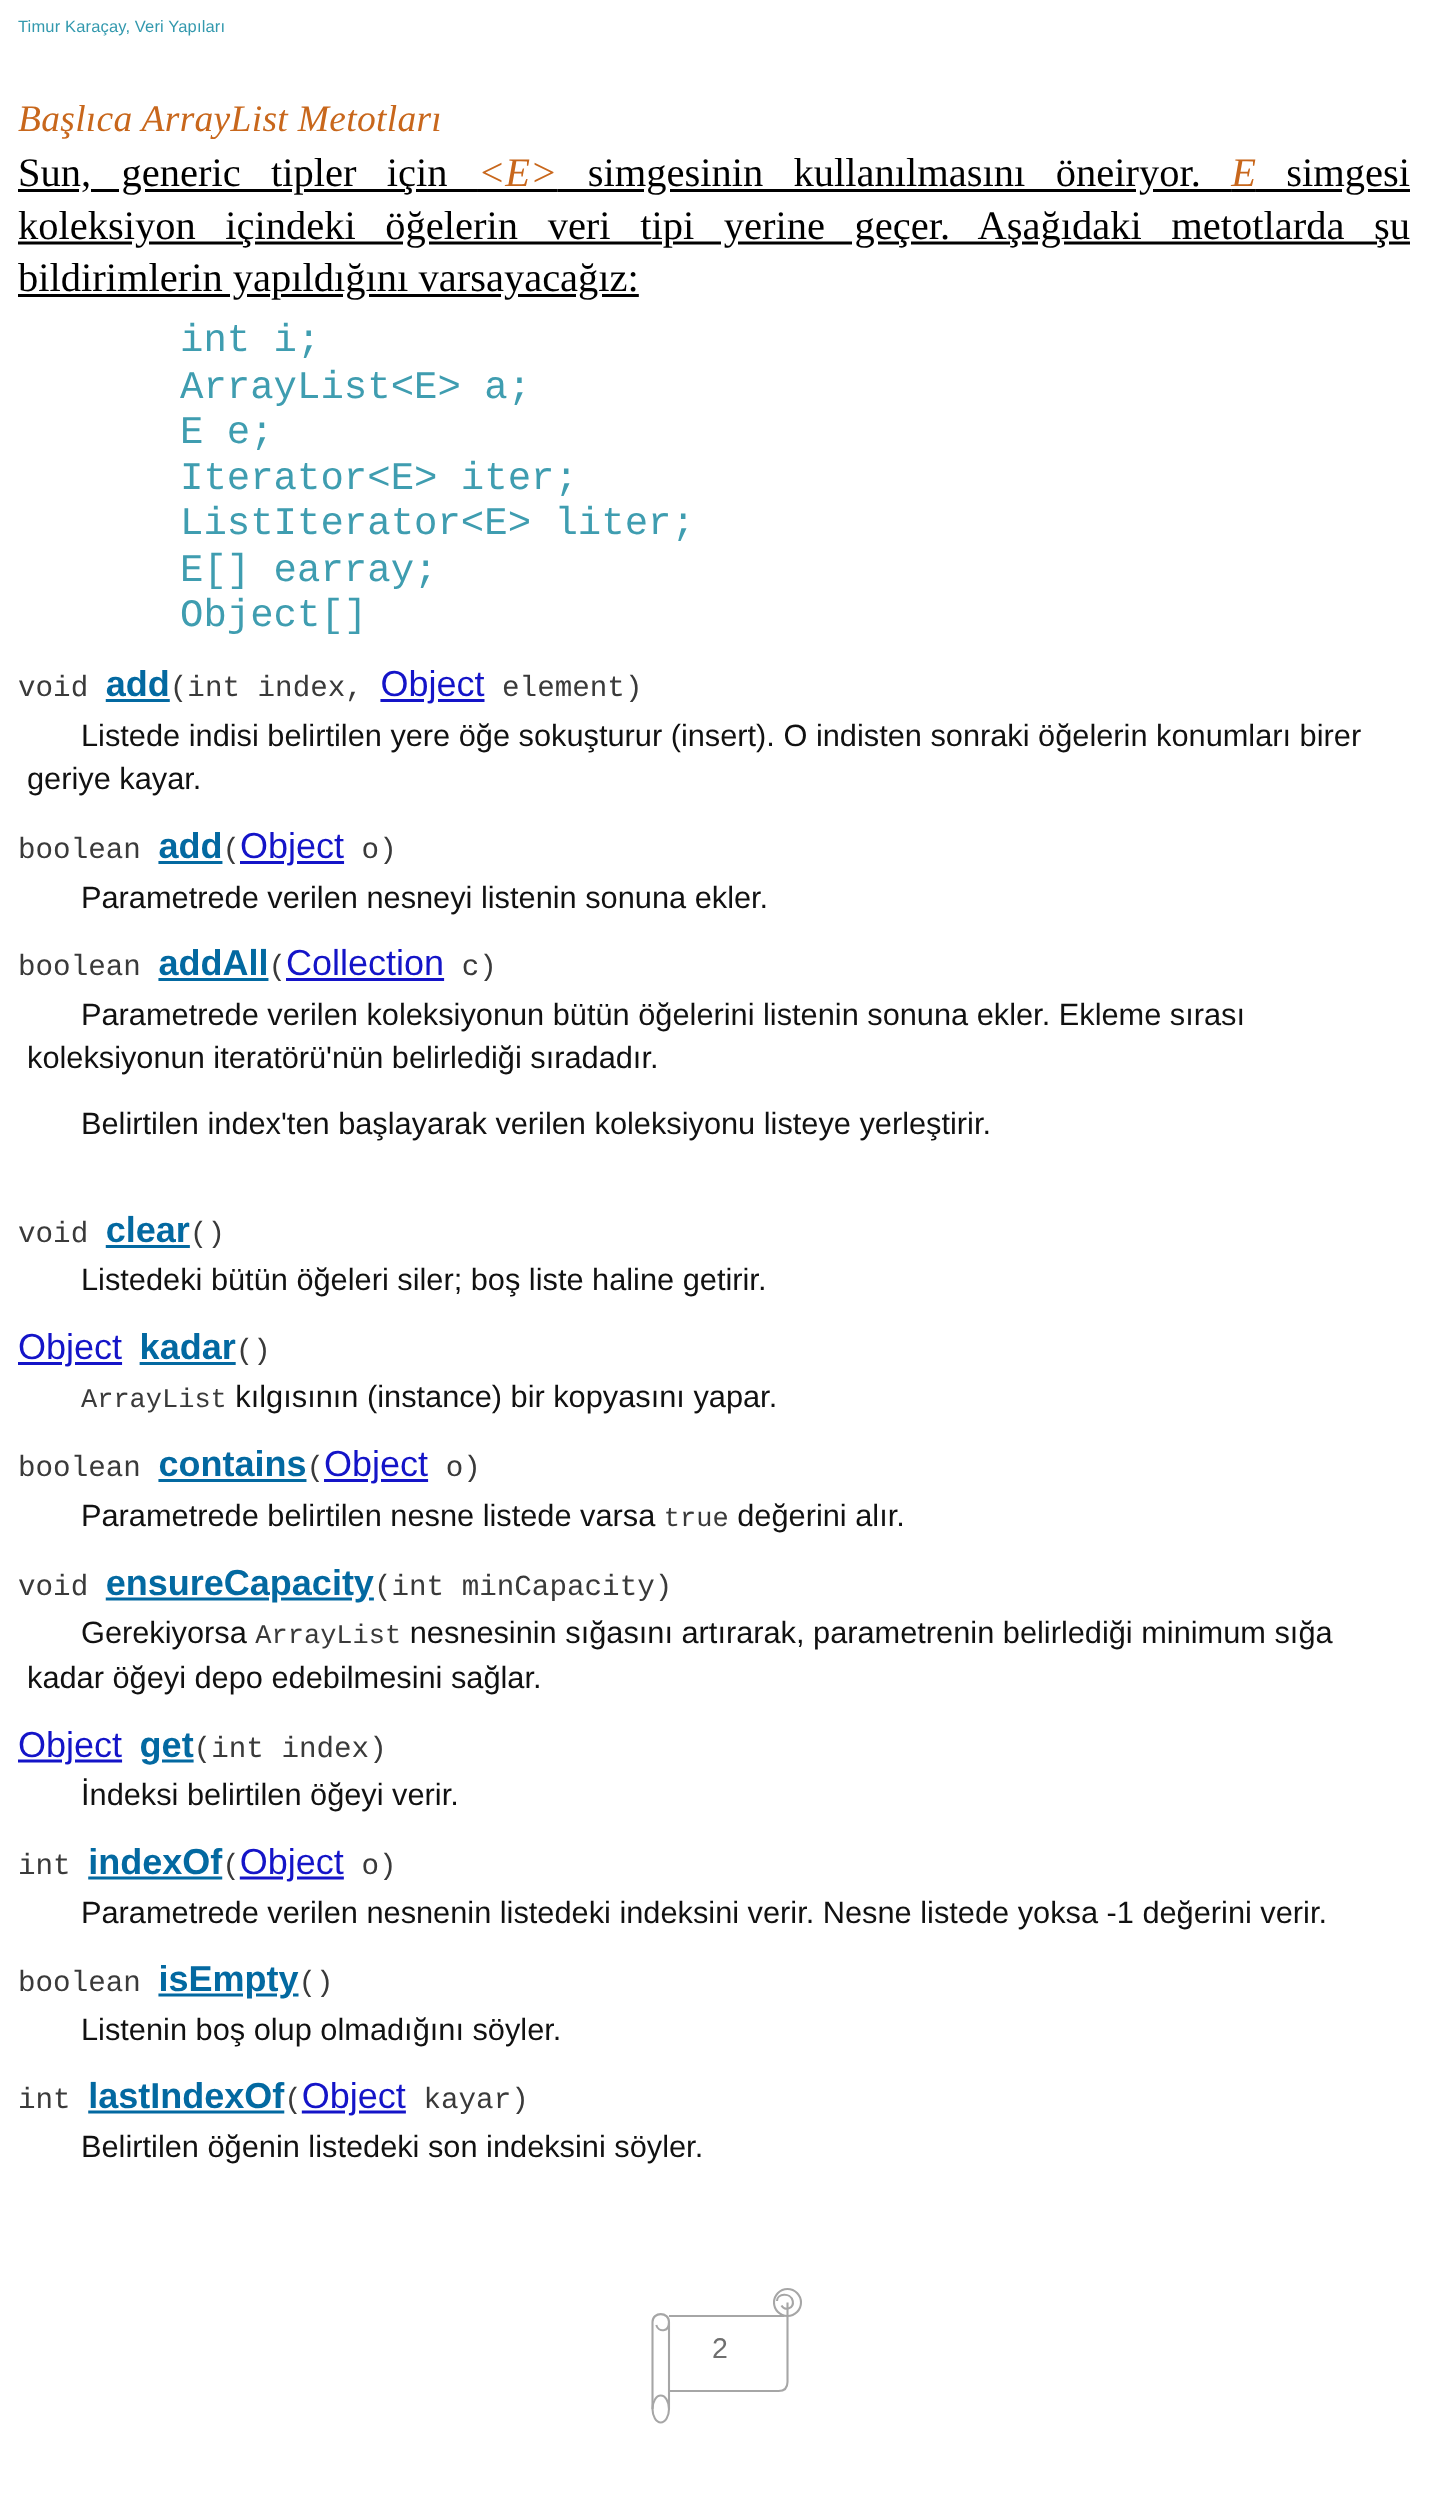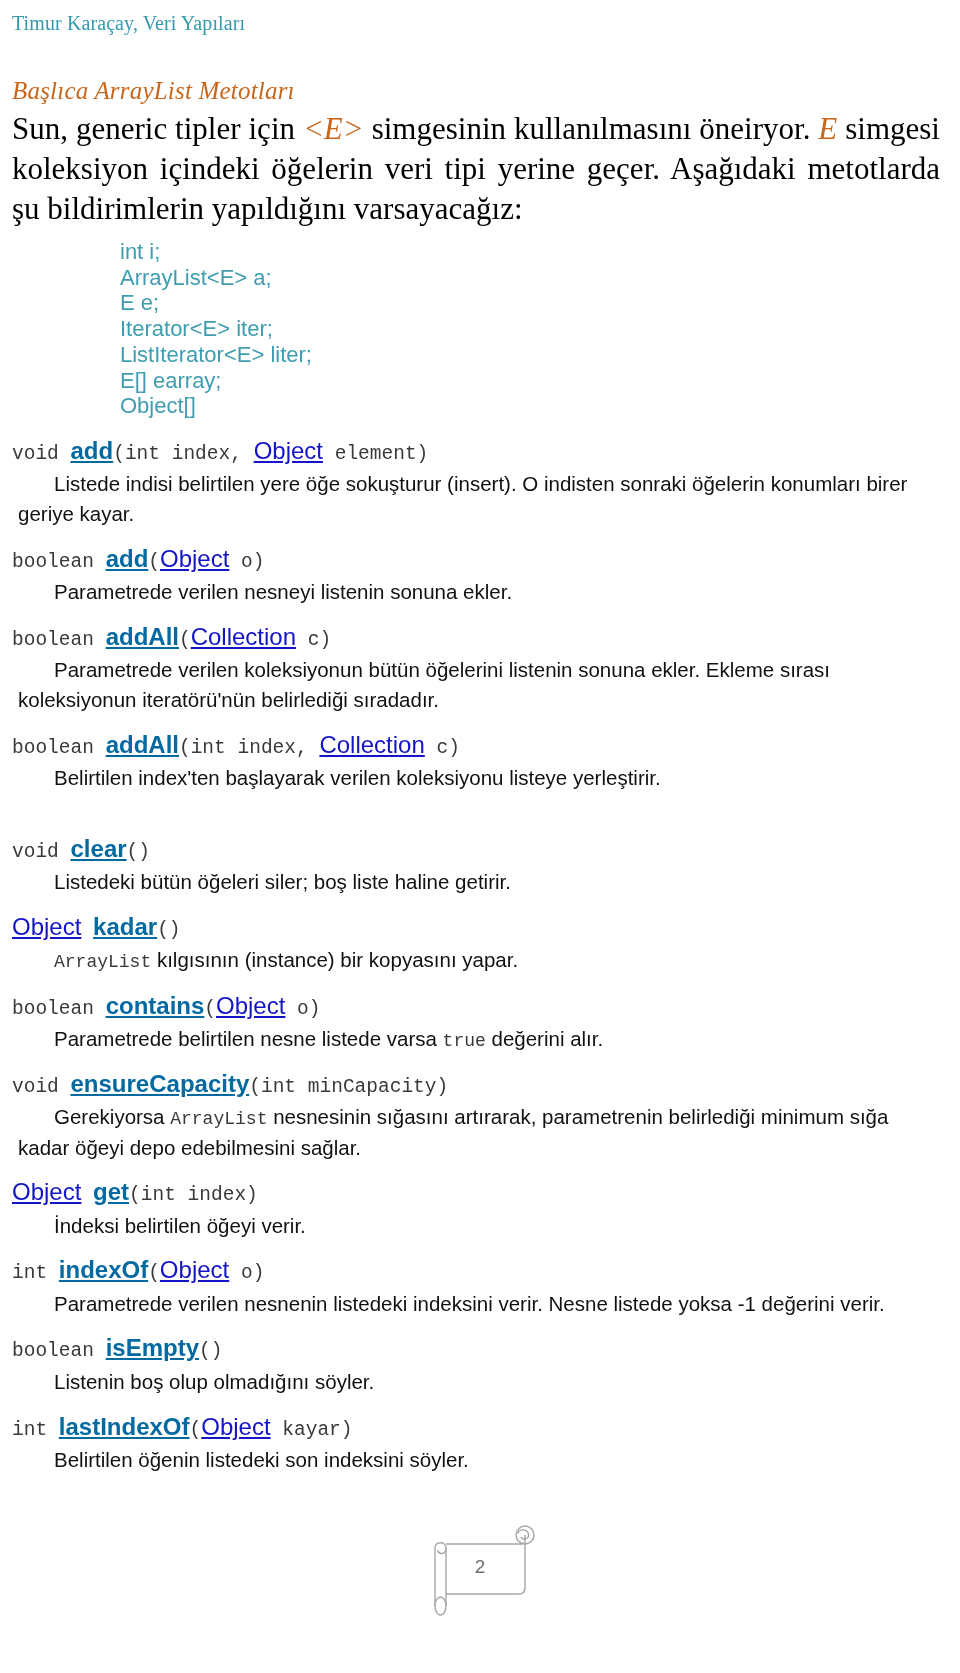--- a/index.html
+++ b/index.html
@@ -18,59 +18,60 @@
     width: 960px;
     min-height: 1673px;
     box-sizing: border-box;
     padding: 12px 16px 0 6px;
     position: relative;
   }
 
   
   .doc-header {
     color: #3399AE;
-    font-family: Liberation Serif, serif;
-    font-size: 20px;
+    font-family: Liberation Sans, sans-serif;
+    font-size: 11px;
     letter-spacing: .1px;
     padding-left: 6px;
     margin-bottom: 42px;
   }
 
   
   .section-title {
     font-family: "Liberation Serif", serif;
     font-style: italic;
     font-size: 25px;
     color: #C8671C;
     padding-left: 6px;
     margin: 0 0 4px 0;
     font-weight: normal;
     letter-spacing: .2px;
   }
 
   
   .intro {
     font-family: "Liberation Serif", serif;
-    font-size: 31px;
+    font-size: 27px;
     line-height: 1.29;
     color: #000;
     padding-left: 6px;
     padding-right: 4px;
     text-align: justify;
     margin: 0 0 10px 0;
+    text-decoration: underline;
   }
   .intro .gen {
     color: #C8671C;
     font-style: italic;
   }
 
   
   .decl-block {
-    font-family: Liberation Sans, sans-serif;
-    font-size: 22px;
+    font-family: Liberation Mono, monospace;
+    font-size: 26px;
     line-height: 1.17;
     color: #3F9DB0;
     margin: 4px 0 16px 0;
     padding-left: 114px;
     white-space: pre;
   }
 
   
   .method {
     margin: 0 0 6px 0;
@@ -186,21 +187,20 @@
     <div class="sig"><span class="ret-mono">boolean </span><span class="mname">add</span><span class="ret-mono">(</span><span class="lnk">Object</span><span class="ret-mono"> o)</span></div>
     <div class="desc">Parametrede verilen nesneyi listenin sonuna ekler.</div>
   </div>
 
   <div class="method">
     <div class="sig"><span class="ret-mono">boolean </span><span class="mname">addAll</span><span class="ret-mono">(</span><span class="lnk">Collection</span><span class="ret-mono"> c)</span></div>
     <div class="desc-flow">Parametrede verilen koleksiyonun bütün öğelerini listenin sonuna ekler. Ekleme sırası koleksiyonun iteratörü'nün belirlediği sıradadır.</div>
   </div>
 
   <div class="method">
-    <div class="sig"><span class="ret-mono">boolean </span><span class="mname">addAll</span><span class="ret-mono">(int index, </span><span class="lnk">Collection</span><span class="ret-mono"> c)</span></div>
     <div class="desc">Belirtilen index'ten başlayarak verilen koleksiyonu listeye yerleştirir.</div>
   </div>
 
   <div class="method gap-big">
     <div class="sig"><span class="ret-mono">void </span><span class="mname">clear</span><span class="ret-mono">(</span><span class="ret-mono">)</span></div>
     <div class="desc">Listedeki bütün öğeleri siler; boş liste haline getirir.</div>
   </div>
 
   <div class="method">
     <div class="sig"><span class="lnk">Object</span><span class="ret-mono"> </span><span class="mname">kadar</span><span class="ret-mono">(</span><span class="ret-mono">)</span></div>

